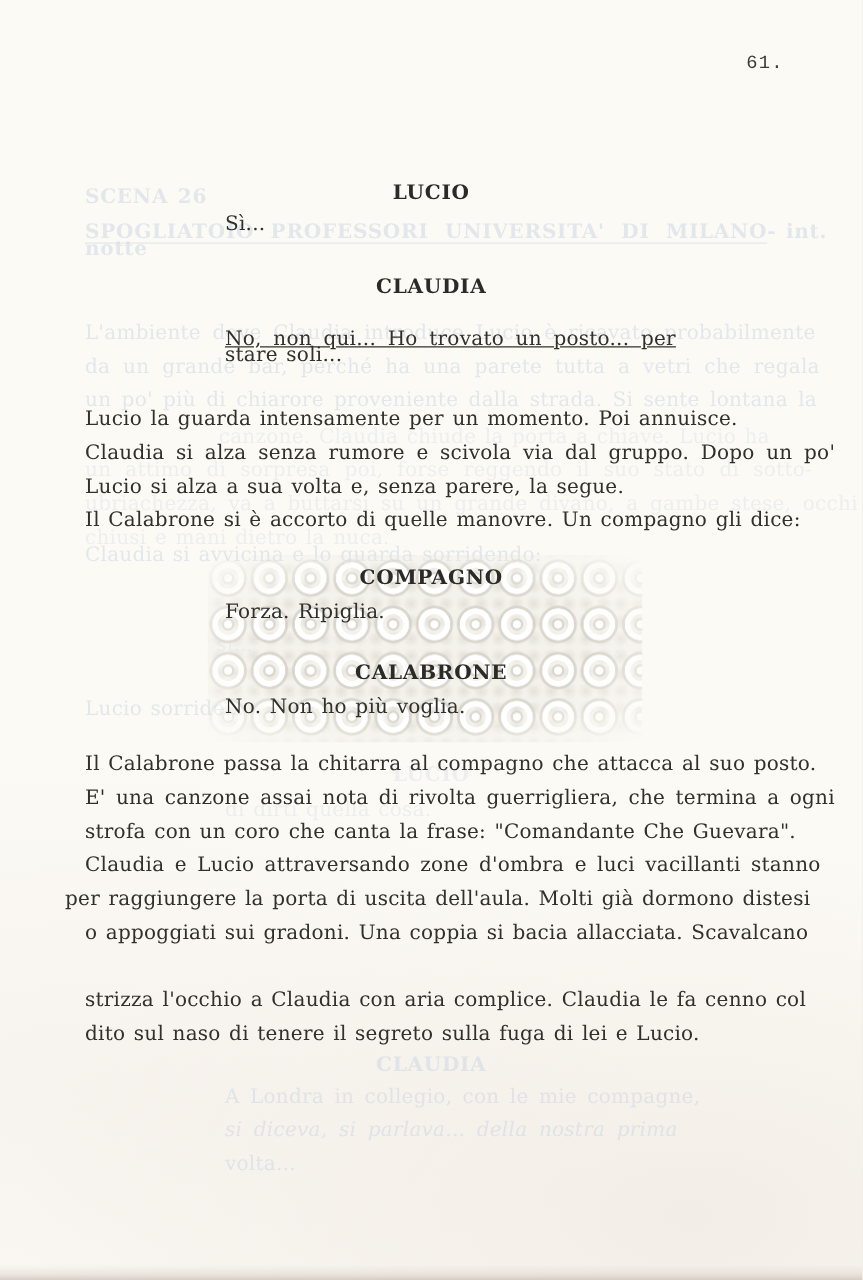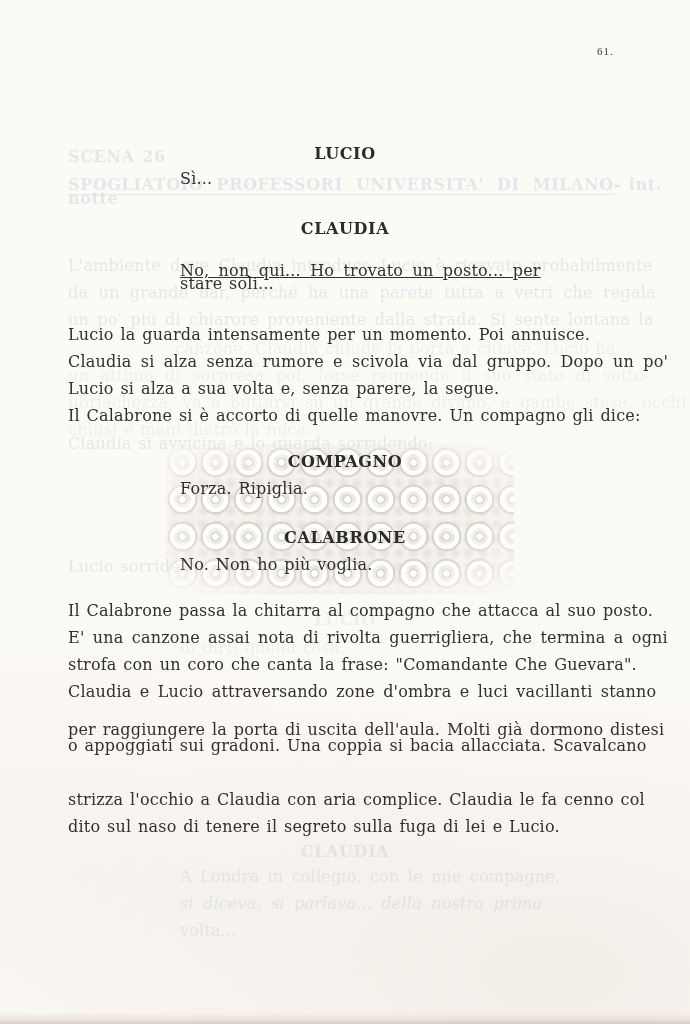--- a/index.html
+++ b/index.html
@@ -7,21 +7,21 @@
     position:relative;width:690px;height:1024px;margin:0 auto;overflow:hidden;
     background:
       radial-gradient(ellipse 900px 500px at 80% 95%, rgba(234,226,219,.55), rgba(234,226,219,0) 60%),
       radial-gradient(ellipse 700px 400px at 10% 85%, rgba(238,232,226,.4), rgba(238,232,226,0) 65%),
       #fcfaf5;
     font-family:"DejaVu Serif","Liberation Serif",serif;
   }
   .t{position:absolute;font-size:16px;line-height:20px;color:#32302b;
      letter-spacing:.2px;word-spacing:1.5px;white-space:nowrap;}
   .name{left:0;width:100%;text-align:center;font-weight:bold;letter-spacing:.6px;color:#2b2a26;}
-  .mono{font-family:Liberation Serif, serif;font-size:11px;
+  .mono{font-family:Liberation Mono, monospace;font-size:15px;
         letter-spacing:1px;color:#3b3a35;}
   
   .g{color:#ccd7e3;opacity:.52;}
   .g2{color:#d3dde8;opacity:.38;}
   .gb{font-weight:bold;letter-spacing:.6px;}
   .u{text-decoration:underline;text-underline-offset:4px;text-decoration-thickness:1.5px;}
   .ghead{display:flex;justify-content:space-between;width:554px;white-space:nowrap;}
   .gcenter{left:0;width:100%;text-align:center;}
   
   .watermark{
@@ -95,19 +95,19 @@
   <div class="t name" style="top:452px;">COMPAGNO</div>
   <div class="t" style="left:180px;top:479px;">Forza. Ripiglia.</div>
 
   <div class="t name" style="top:528px;">CALABRONE</div>
   <div class="t" style="left:180px;top:555px;">No. Non ho più voglia.</div>
 
   <div class="t" style="left:68px;top:601px;">Il Calabrone passa la chitarra al compagno che attacca al suo posto.</div>
   <div class="t" style="left:68px;top:628px;word-spacing:3px;">E' una canzone assai nota di rivolta guerrigliera, che termina a ogni</div>
   <div class="t" style="left:68px;top:655px;">strofa con un coro che canta la frase: "Comandante Che Guevara".</div>
   <div class="t" style="left:68px;top:682px;word-spacing:3px;">Claudia e Lucio attraversando zone d'ombra e luci vacillanti stanno</div>
-  <div class="t" style="left:68px;top:709px;margin-top:11px;">per raggiungere la porta di uscita dell'aula. Molti già dormono distesi</div>
+  <div class="t" style="left:52px;top:709px;">per raggiungere la porta di uscita dell'aula. Molti già dormono distesi</div>
   <div class="t" style="left:68px;top:736px;">o appoggiati sui gradoni. Una coppia si bacia allacciata. Scavalcano</div>
   <div class="t" style="left:68px;top:790px;">strizza l'occhio a Claudia con aria complice. Claudia le fa cenno col</div>
   <div class="t" style="left:68px;top:817px;">dito sul naso di tenere il segreto sulla fuga di lei e Lucio.</div>
 
   <div class="page-edge"></div>
 </div>
 
 </body></html>

